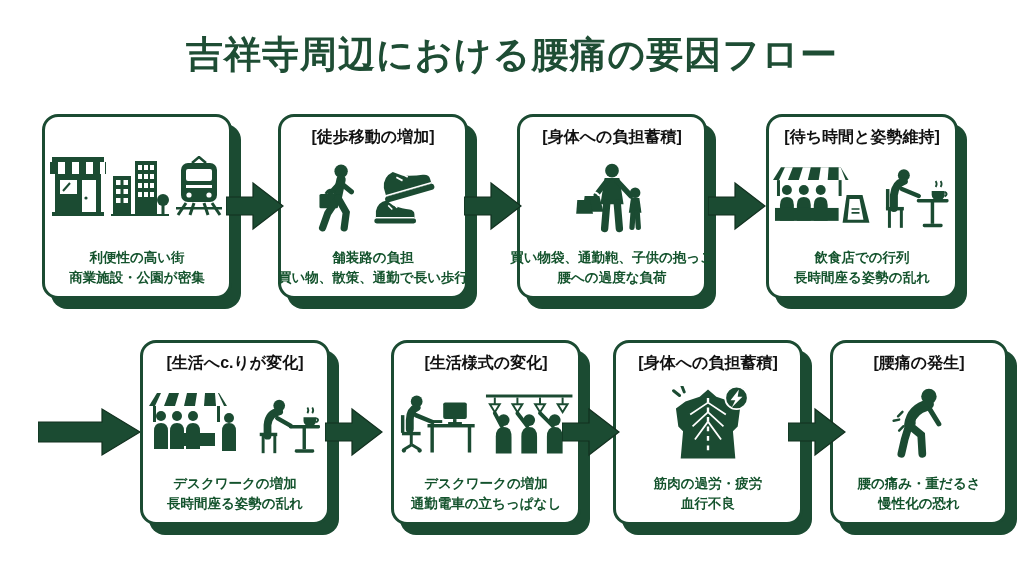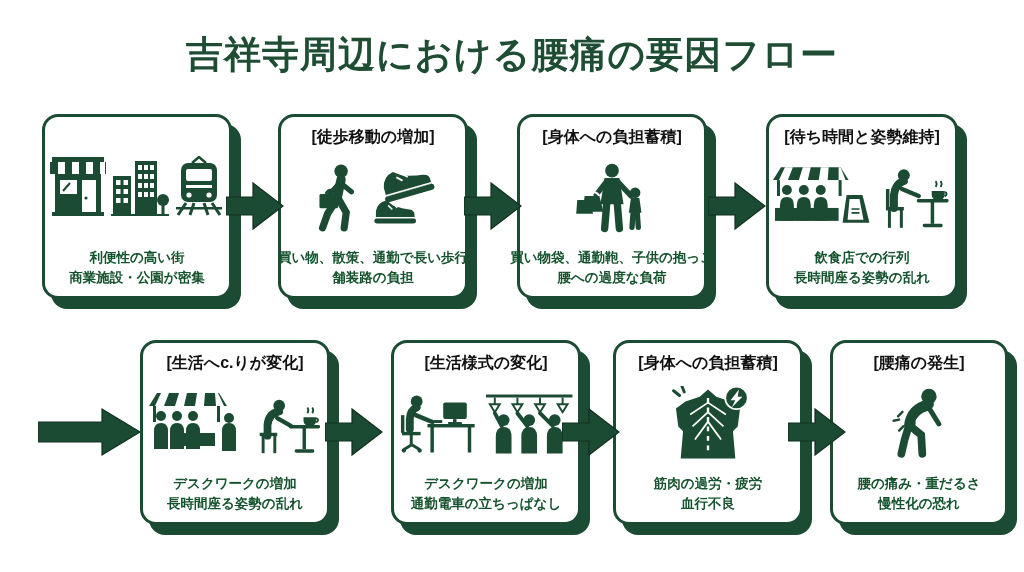--- a/index.html
+++ b/index.html
@@ -126,22 +126,22 @@
         </g>
         <g transform="translate(0,32) scale(0.82)">
           <path class="ac" d="M6 16 Q8 5 19 3 L27 9 Q39 13 47 14 Q53 15 53 20 L53 25 L6 25 Z"></path>
           <rect class="ac" x="4" y="25" width="51" height="6" rx="3"></rect>
           <path class="ws" d="M21 9 l5 5 M27 7 l5 5" stroke-width="1.8"></path>
           <path class="ws" d="M6 24 h47" stroke-width="1.5"></path>
         </g>
       </svg>
     </div>
     <div class="caption">
+      <div>舗装路の負担</div>
       <div>買い物、散策、通勤で長い歩行</div>
-      <div>舗装路の負担</div>
     </div>
   </div>
 
   <div class="box" style="left:517px;top:114px;">
     <div class="box-header">[身体への負担蓄積]</div>
     <div class="icon-row">
       <svg width="80" height="70" viewBox="0 0 76 66">
         <circle class="ac" cx="38" cy="7" r="6.5"></circle>
         <path class="ac" d="M31 14 h14 l4 25 h-22 z"></path>
         <path class="st" d="M33 38 l-2 24" stroke-width="7" stroke-linecap="round"></path>

